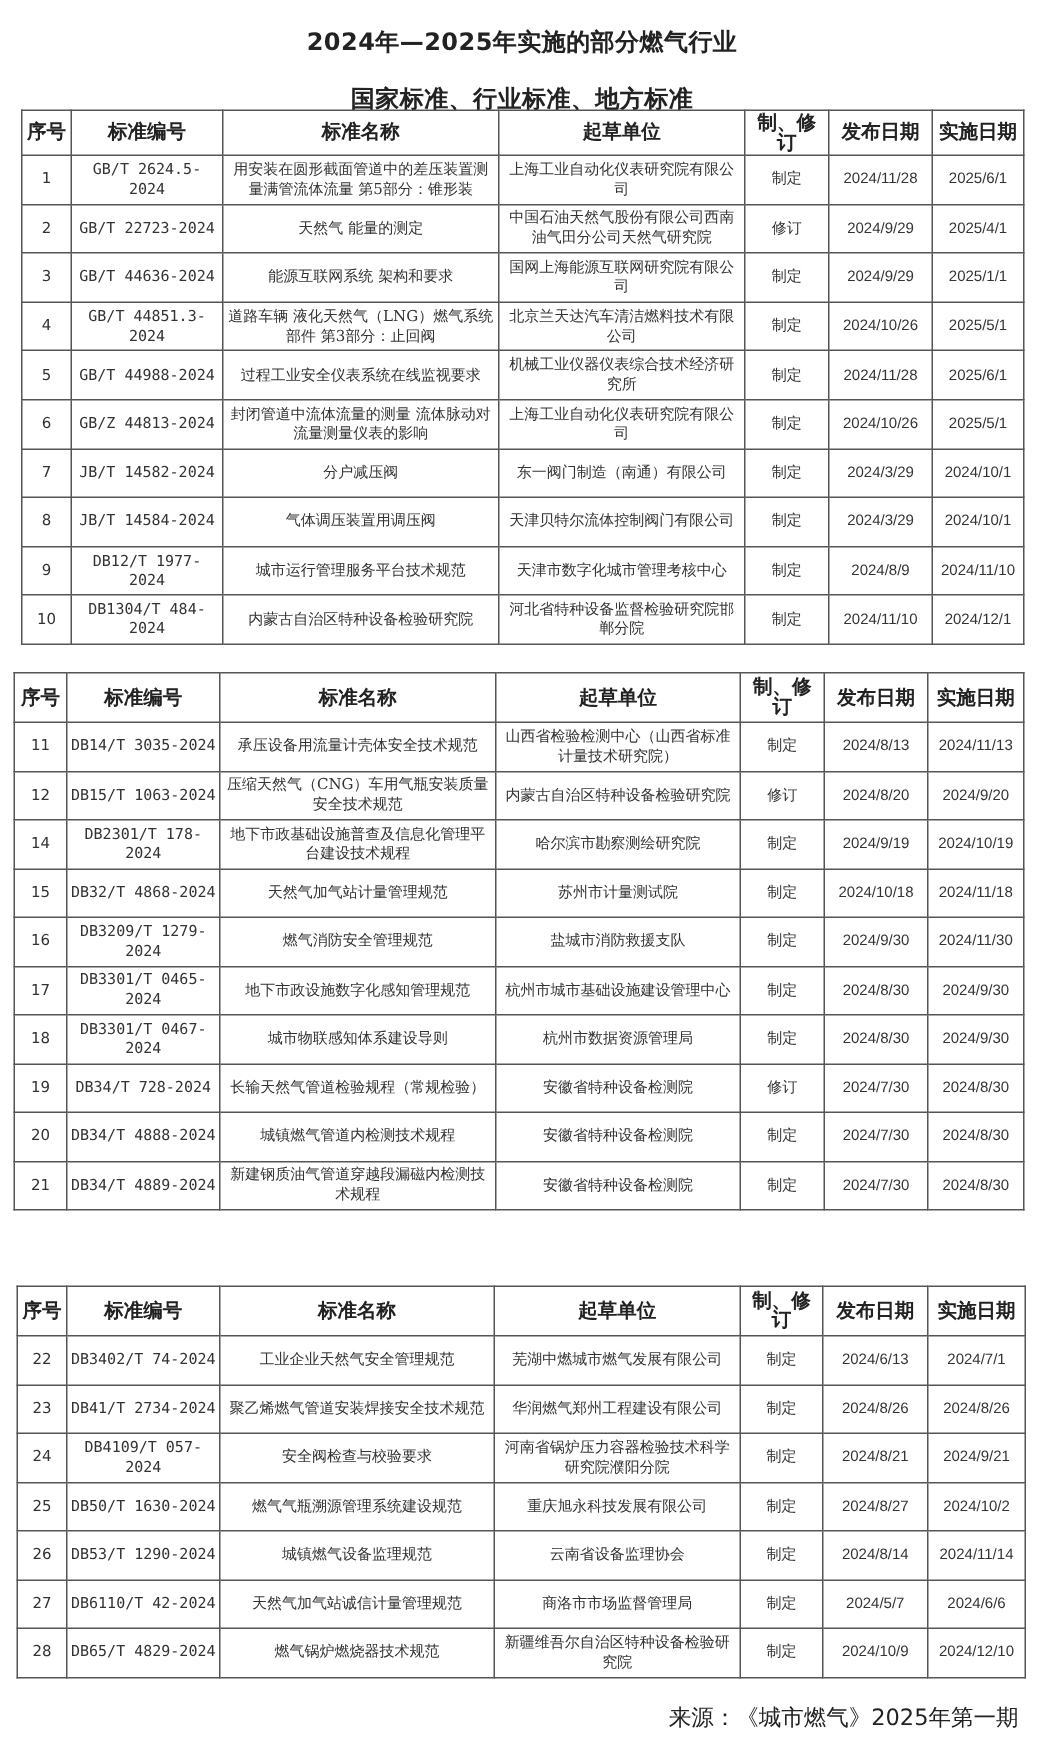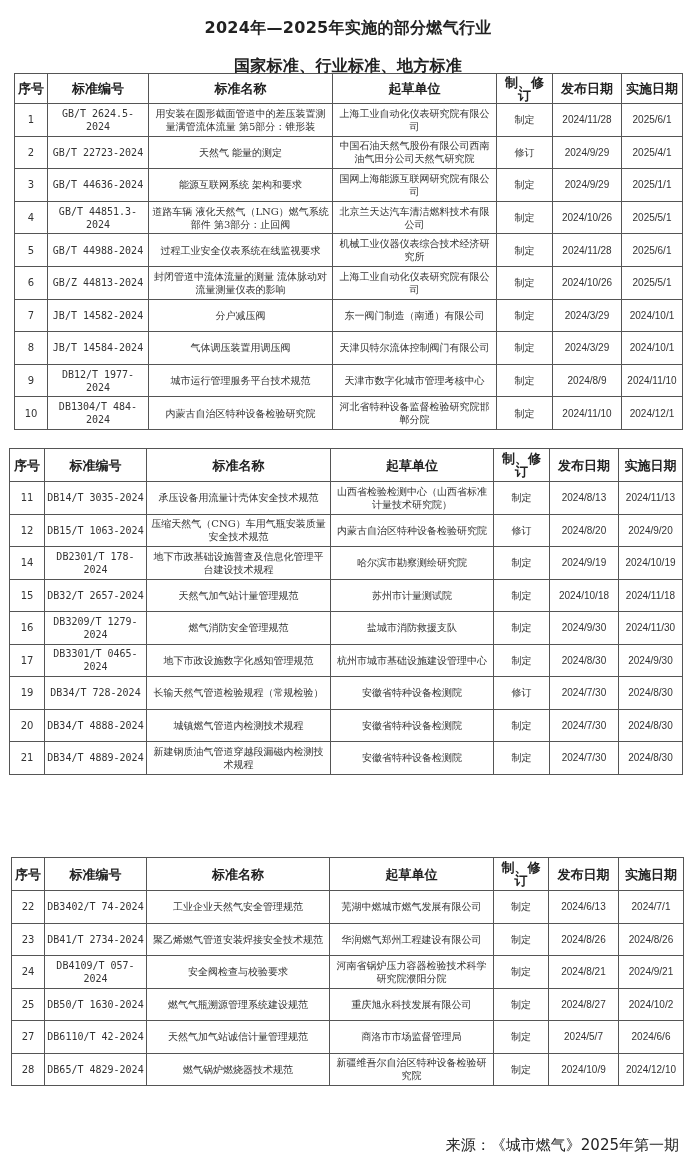--- a/index.html
+++ b/index.html
@@ -188,41 +188,50 @@
         <td class="num">14</td>
         <td class="code">DB2301/T 178-2024</td>
         <td>地下市政基础设施普查及信息化管理平台建设技术规程</td>
         <td>哈尔滨市勘察测绘研究院</td>
         <td>制定</td>
         <td class="date">2024/9/19</td>
         <td class="date">2024/10/19</td>
       </tr>
       <tr style="height: 32.5px;">
         <td class="num">15</td>
-        <td class="code">DB32/T 2657-2024</td>
+        <td class="code">DB32/T 4868-2024</td>
         <td>天然气加气站计量管理规范</td>
         <td>苏州市计量测试院</td>
         <td>制定</td>
         <td class="date">2024/10/18</td>
         <td class="date">2024/11/18</td>
       </tr>
       <tr style="height: 32.5px;">
         <td class="num">16</td>
         <td class="code">DB3209/T 1279-2024</td>
         <td>燃气消防安全管理规范</td>
         <td>盐城市消防救援支队</td>
         <td>制定</td>
         <td class="date">2024/9/30</td>
         <td class="date">2024/11/30</td>
       </tr>
       <tr style="height: 32.5px;">
         <td class="num">17</td>
         <td class="code">DB3301/T 0465-2024</td>
         <td>地下市政设施数字化感知管理规范</td>
         <td>杭州市城市基础设施建设管理中心</td>
+        <td>制定</td>
+        <td class="date">2024/8/30</td>
+        <td class="date">2024/9/30</td>
+      </tr>
+      <tr style="height: 32.5px;">
+        <td class="num">18</td>
+        <td class="code">DB3301/T 0467-2024</td>
+        <td>城市物联感知体系建设导则</td>
+        <td>杭州市数据资源管理局</td>
         <td>制定</td>
         <td class="date">2024/8/30</td>
         <td class="date">2024/9/30</td>
       </tr>
       <tr style="height: 32.5px;">
         <td class="num">19</td>
         <td class="code">DB34/T 728-2024</td>
         <td>长输天然气管道检验规程（常规检验）</td>
         <td>安徽省特种设备检测院</td>
         <td>修订</td>
@@ -302,20 +311,29 @@
       <tr style="height: 32.5px;">
         <td class="num">25</td>
         <td class="code">DB50/T 1630-2024</td>
         <td>燃气气瓶溯源管理系统建设规范</td>
         <td>重庆旭永科技发展有限公司</td>
         <td>制定</td>
         <td class="date">2024/8/27</td>
         <td class="date">2024/10/2</td>
       </tr>
       <tr style="height: 32.5px;">
+        <td class="num">26</td>
+        <td class="code">DB53/T 1290-2024</td>
+        <td>城镇燃气设备监理规范</td>
+        <td>云南省设备监理协会</td>
+        <td>制定</td>
+        <td class="date">2024/8/14</td>
+        <td class="date">2024/11/14</td>
+      </tr>
+      <tr style="height: 32.5px;">
         <td class="num">27</td>
         <td class="code">DB6110/T 42-2024</td>
         <td>天然气加气站诚信计量管理规范</td>
         <td>商洛市市场监督管理局</td>
         <td>制定</td>
         <td class="date">2024/5/7</td>
         <td class="date">2024/6/6</td>
       </tr>
       <tr style="height: 32.5px;">
         <td class="num">28</td>

